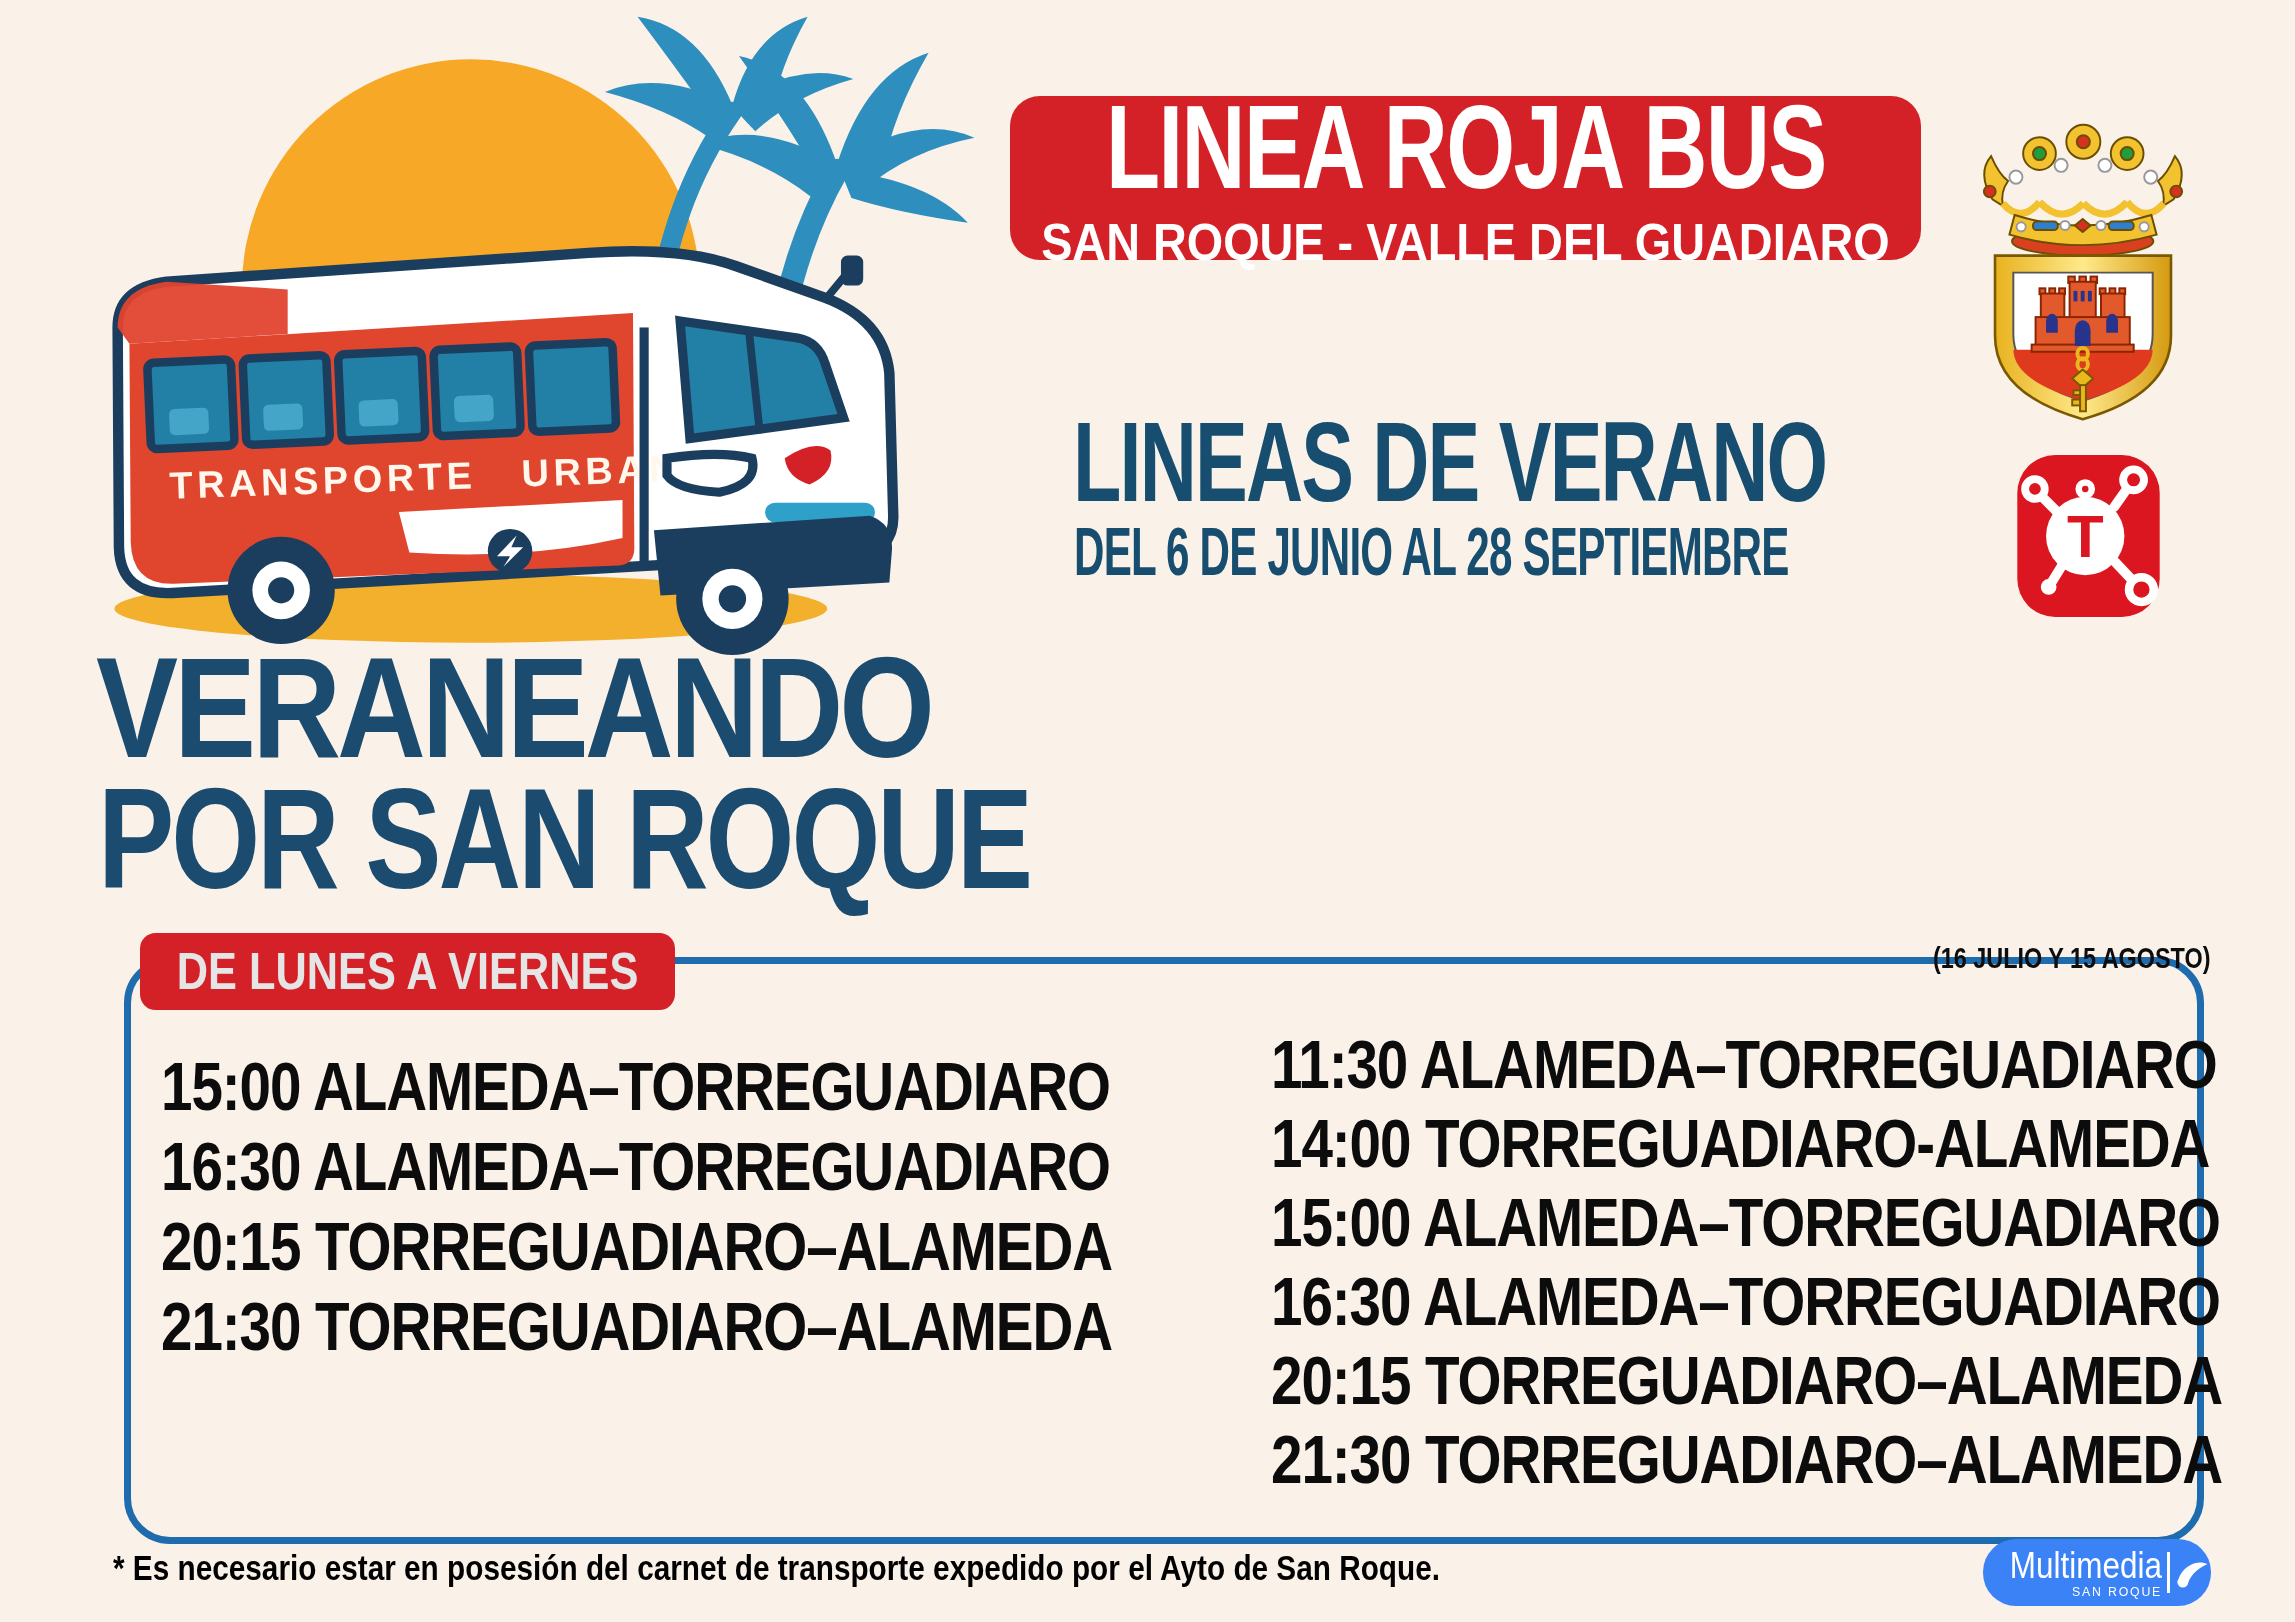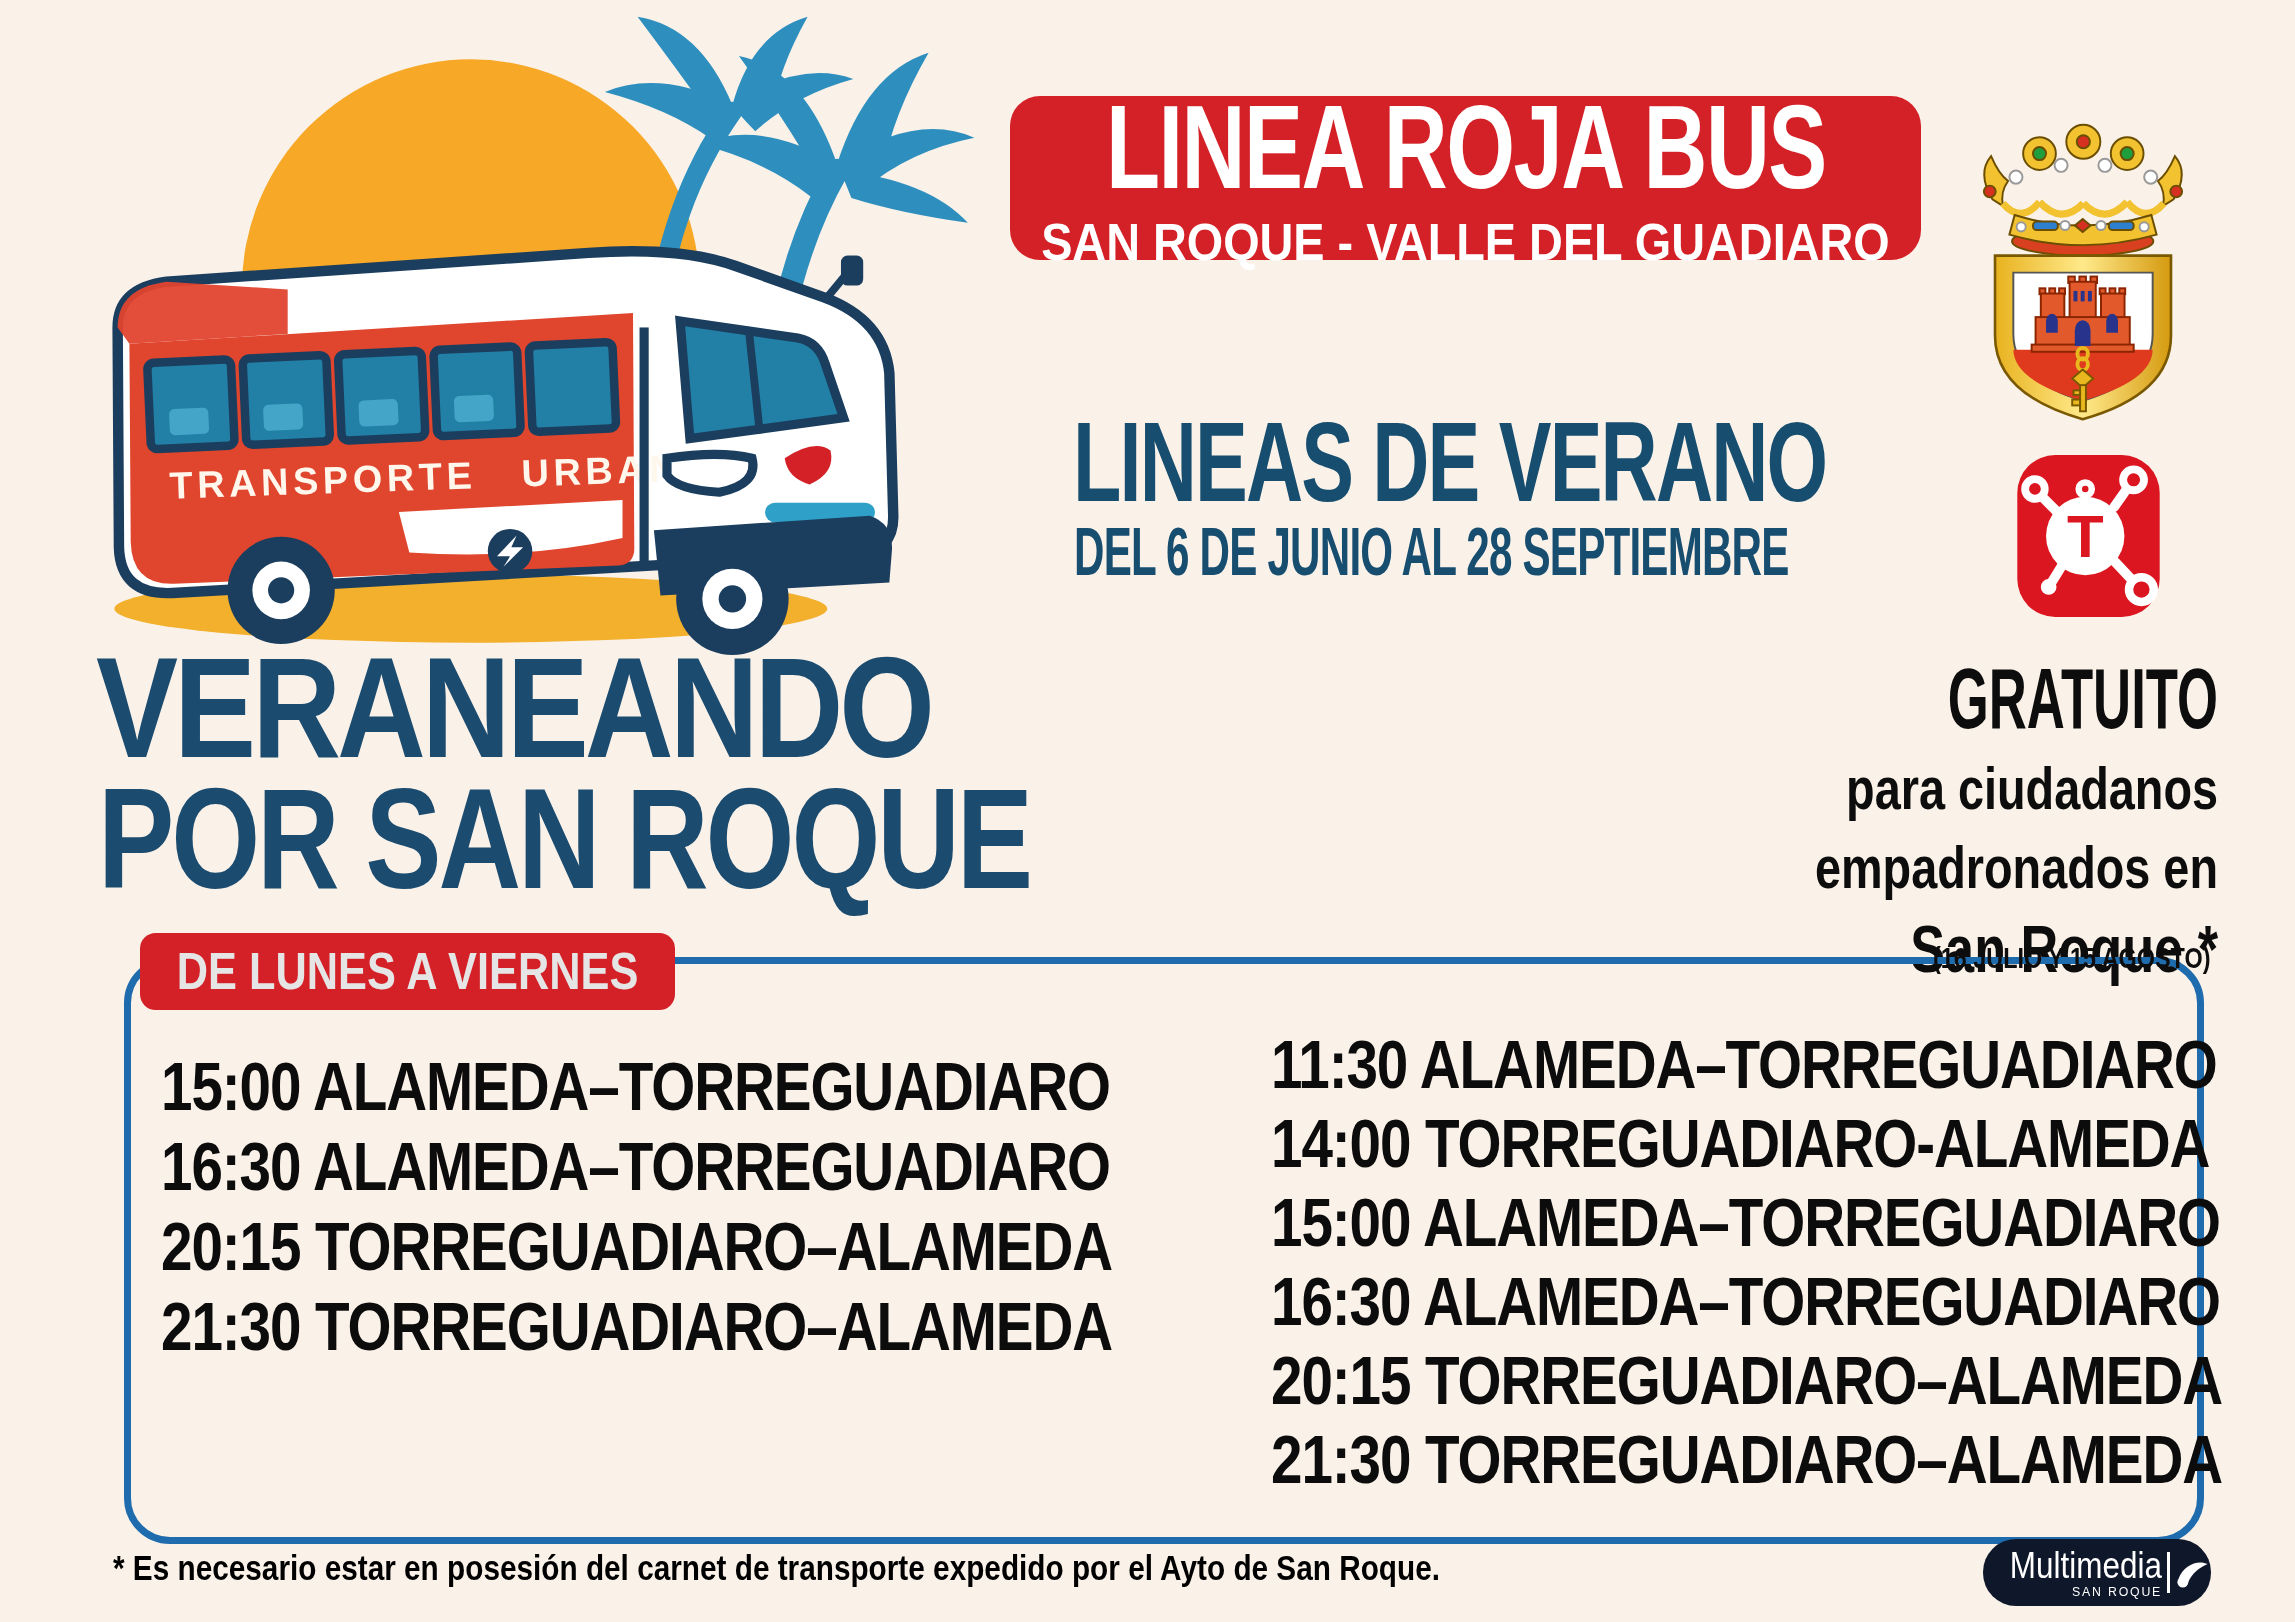--- a/index.html
+++ b/index.html
@@ -84,21 +84,21 @@
 
   
   .footnote{
     left:113px; top:1548px; font-size:35px; font-weight:bold; color:#000;
     transform:scale(0.85,1); transform-origin:left top; white-space:nowrap;
   }
 
   
   .mmlogo{
     left:1983px; top:1539px; width:228px; height:67px;
-    background:#0f172a; border-radius:33px;
+    background:#3b82f6; border-radius:33px;
     display:flex; align-items:center; justify-content:center; gap:5.2px;
   }
   .mm-words{ display:flex; flex-direction:column; align-items:flex-end; line-height:1;}
   .mm-name{ color:#FFF; font-size:37px; transform:scale(0.85,1); transform-origin:right center;}
   .mm-sub{ color:#FFF; font-size:13.7px; letter-spacing:2px; margin-top:1.3px; transform:scale(0.9,1); transform-origin:right center;}
   .mm-bar{ width:2.6px; height:41px; background:#FFF; }
 </style>
 </head>
 <body>
 
@@ -280,26 +280,20 @@
     </g>
     <circle cx="104" cy="124" r="60" fill="#FFFFFF"></circle>
     <circle cx="27" cy="52" r="15" fill="#DC1620" stroke="#FFFFFF" stroke-width="12"></circle>
     <circle cx="178" cy="38" r="16" fill="#DC1620" stroke="#FFFFFF" stroke-width="12"></circle>
     <circle cx="104" cy="52" r="10" fill="#DC1620" stroke="#FFFFFF" stroke-width="10"></circle>
     <circle cx="190" cy="206" r="19" fill="#DC1620" stroke="#FFFFFF" stroke-width="13"></circle>
     <circle cx="48" cy="202" r="12" fill="#FFFFFF"></circle>
     <text x="104" y="156" text-anchor="middle" font-family="Liberation Sans, sans-serif" font-size="92" font-weight="bold" fill="#DC1620">T</text>
   </svg>
 
-  <div class="abs free">
-    <div class="l1 nowrap">GRATUITO</div>
-    <div class="l2 nowrap">para ciudadanos</div>
-    <div class="l3 nowrap">empadronados en</div>
-    <div class="l4 nowrap">San Roque *</div>
-  </div>
 
   <div class="abs sched-box"></div>
 
   <div class="abs hdr hdr-weekday">
     <span>DE LUNES A VIERNES</span>
   </div>
   <div class="abs hdr-note nowrap">(16 JULIO Y 15 AGOSTO)</div>
 
   <div class="abs rows rows-weekday">
     <div class="row">15:00 ALAMEDA–TORREGUADIARO</div>

